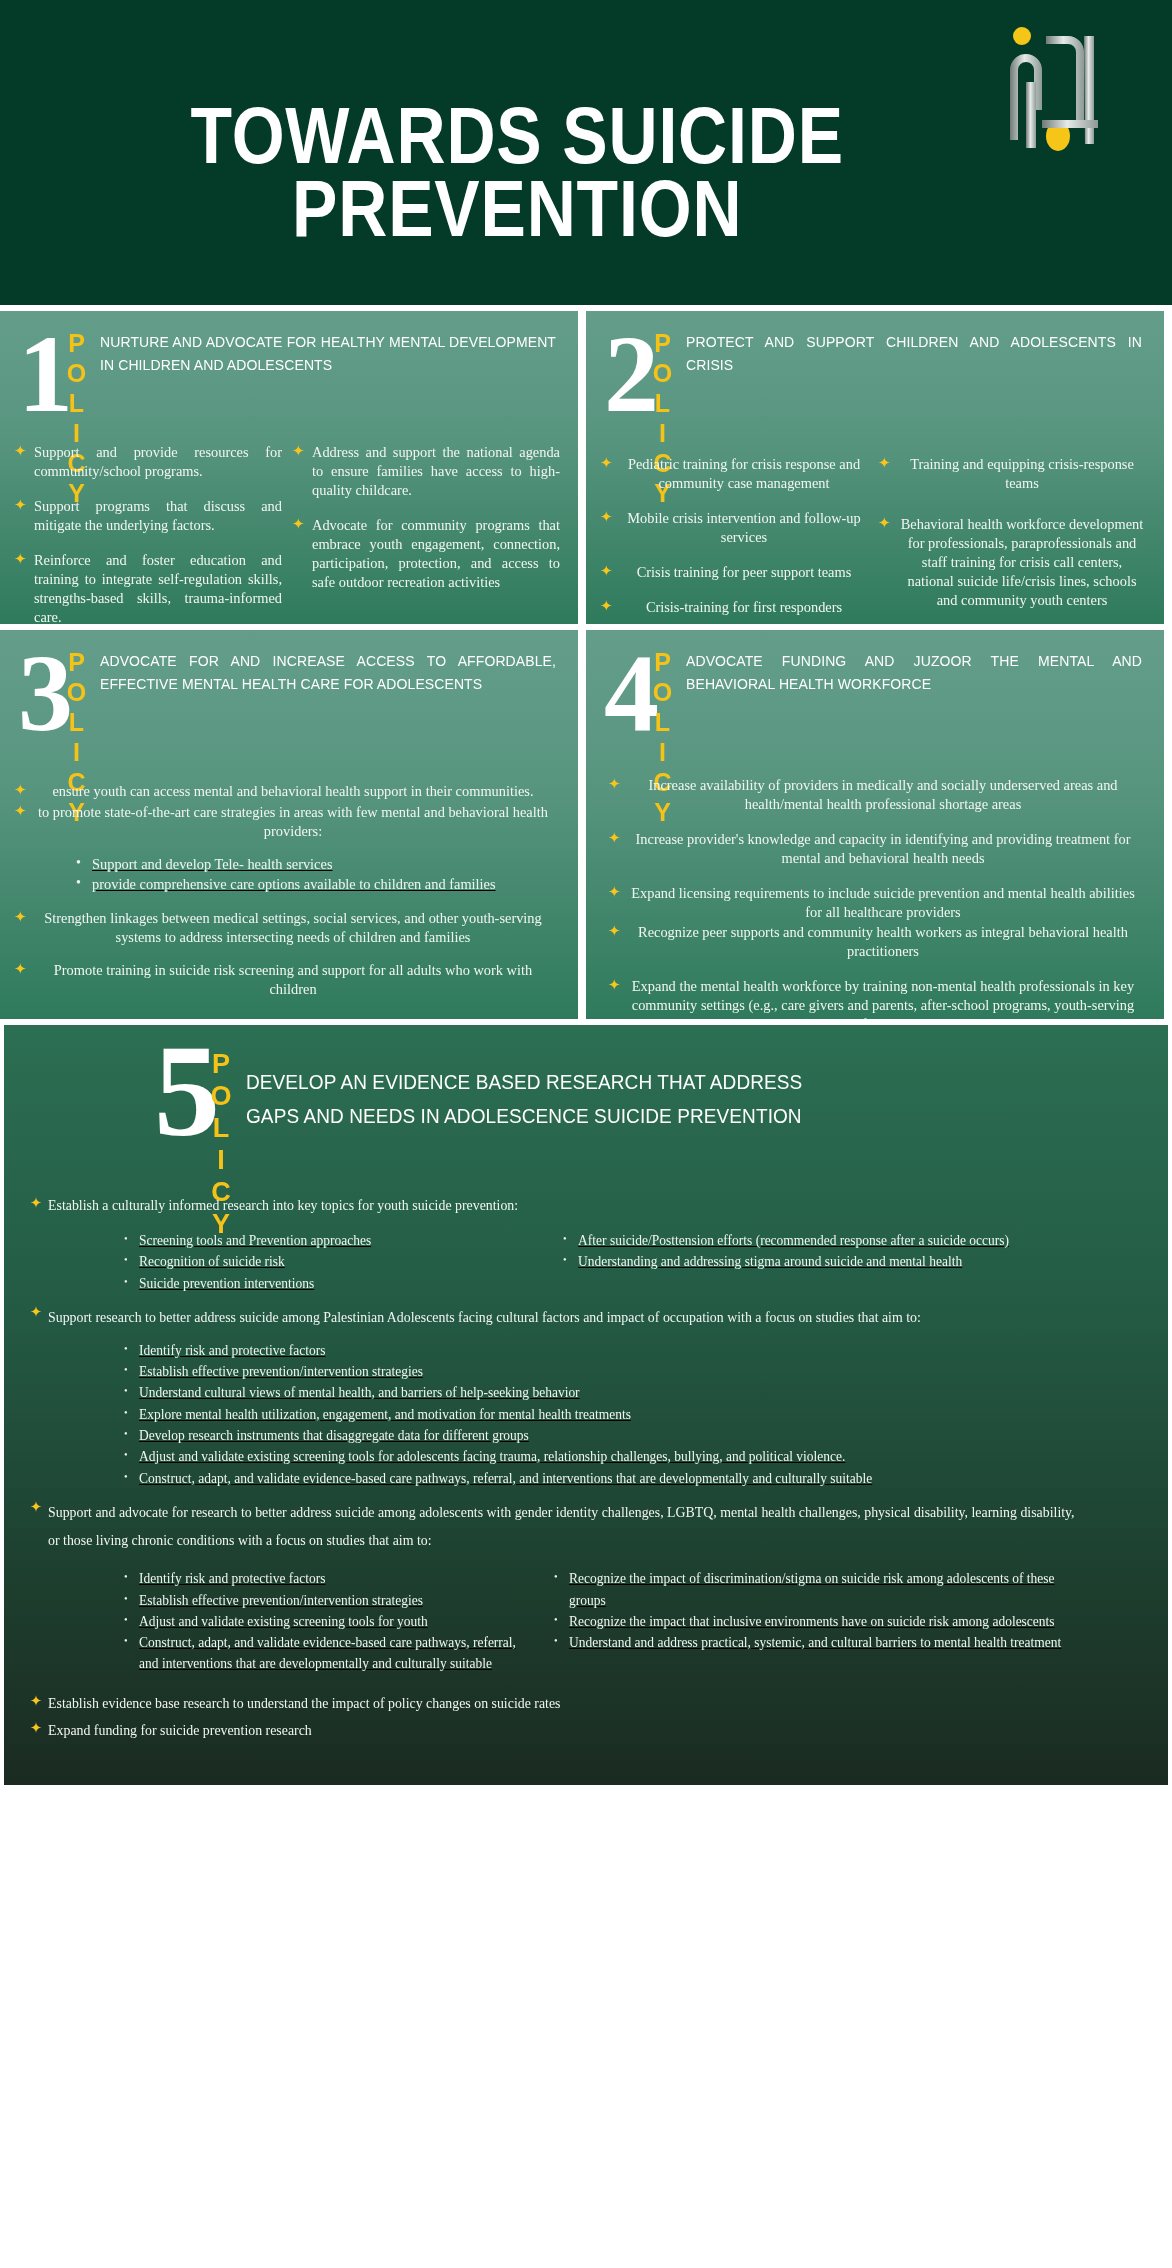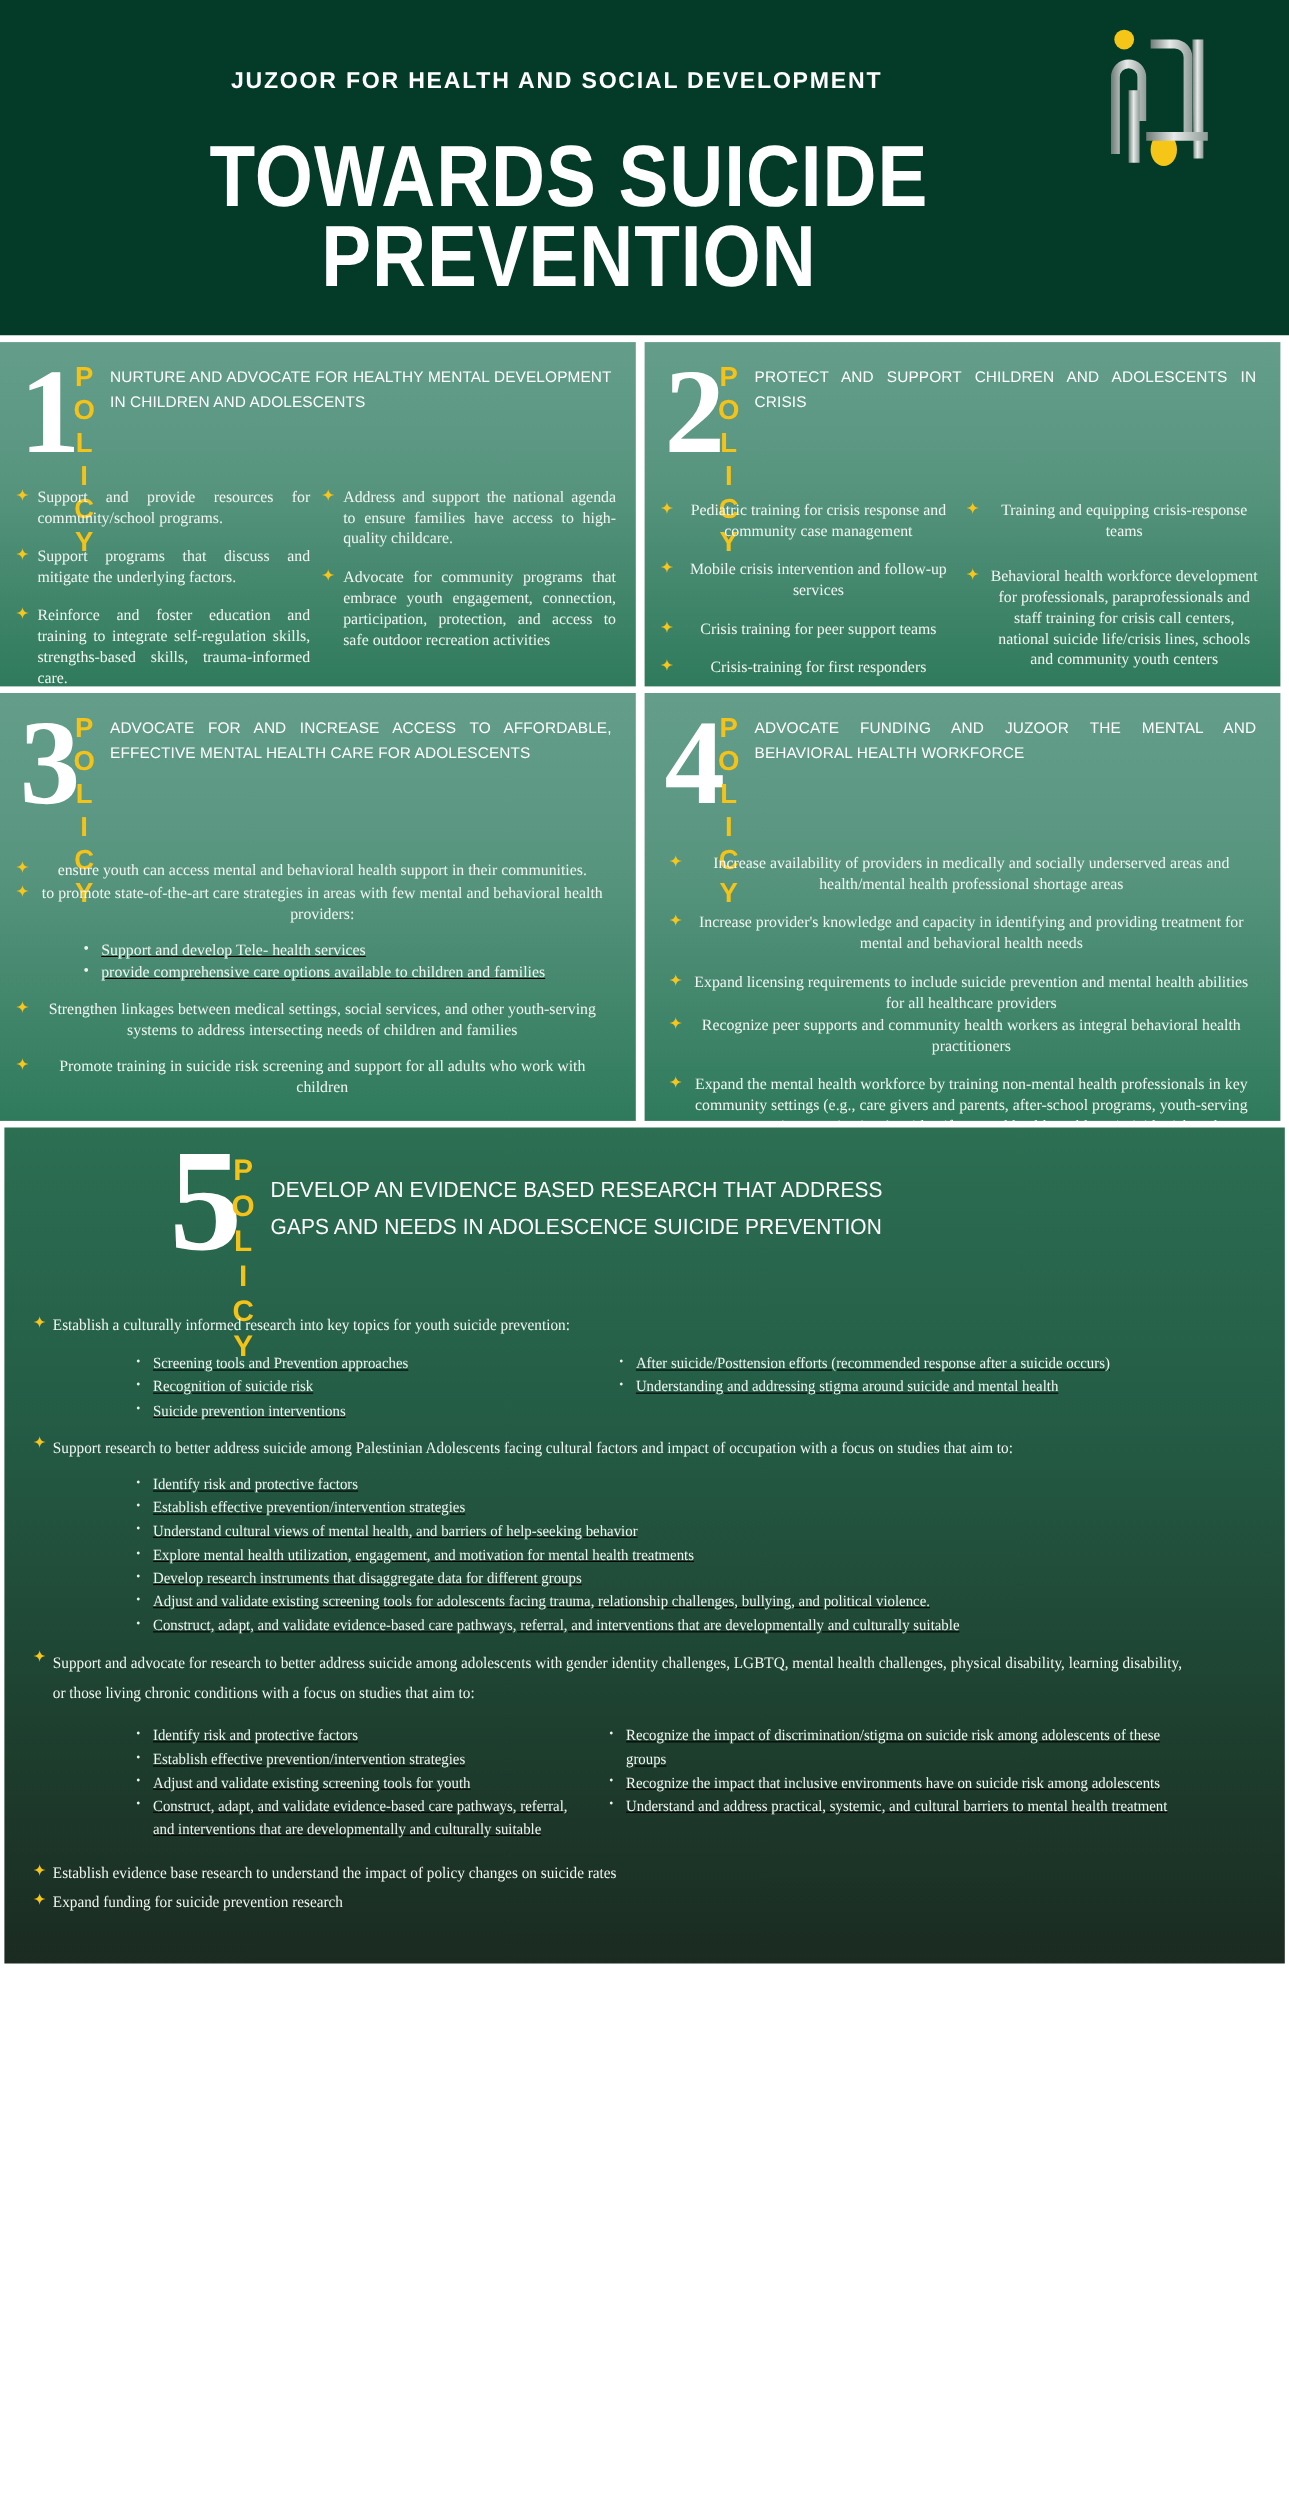--- a/index.html
+++ b/index.html
@@ -202,21 +202,20 @@
   .p5 .twocol2 .sublist { margin-left:92px; width:420px; }
   .p5 .twocol2 .sublist.right { margin-left:10px; width:560px; }
   .p5 .spacer { height:8px; }
 </style>
 </head>
 <body>
 
 <div class="page">
 
   <div class="header">
-    <div class="org-name">JUZOOR FOR HEALTH AND SOCIAL DEVELOPMENT</div>
     <div class="main-title">
       <div>TOWARDS SUICIDE</div>
       <div>PREVENTION</div>
     </div>
     <svg class="logo" viewBox="0 0 118 130">
       <defs>
         <linearGradient id="gsil" x1="0" y1="0" x2="1" y2="0">
           <stop offset="0%" stop-color="#6f7a76"></stop>
           <stop offset="45%" stop-color="#e6eae8"></stop>
           <stop offset="100%" stop-color="#8e9a96"></stop>

